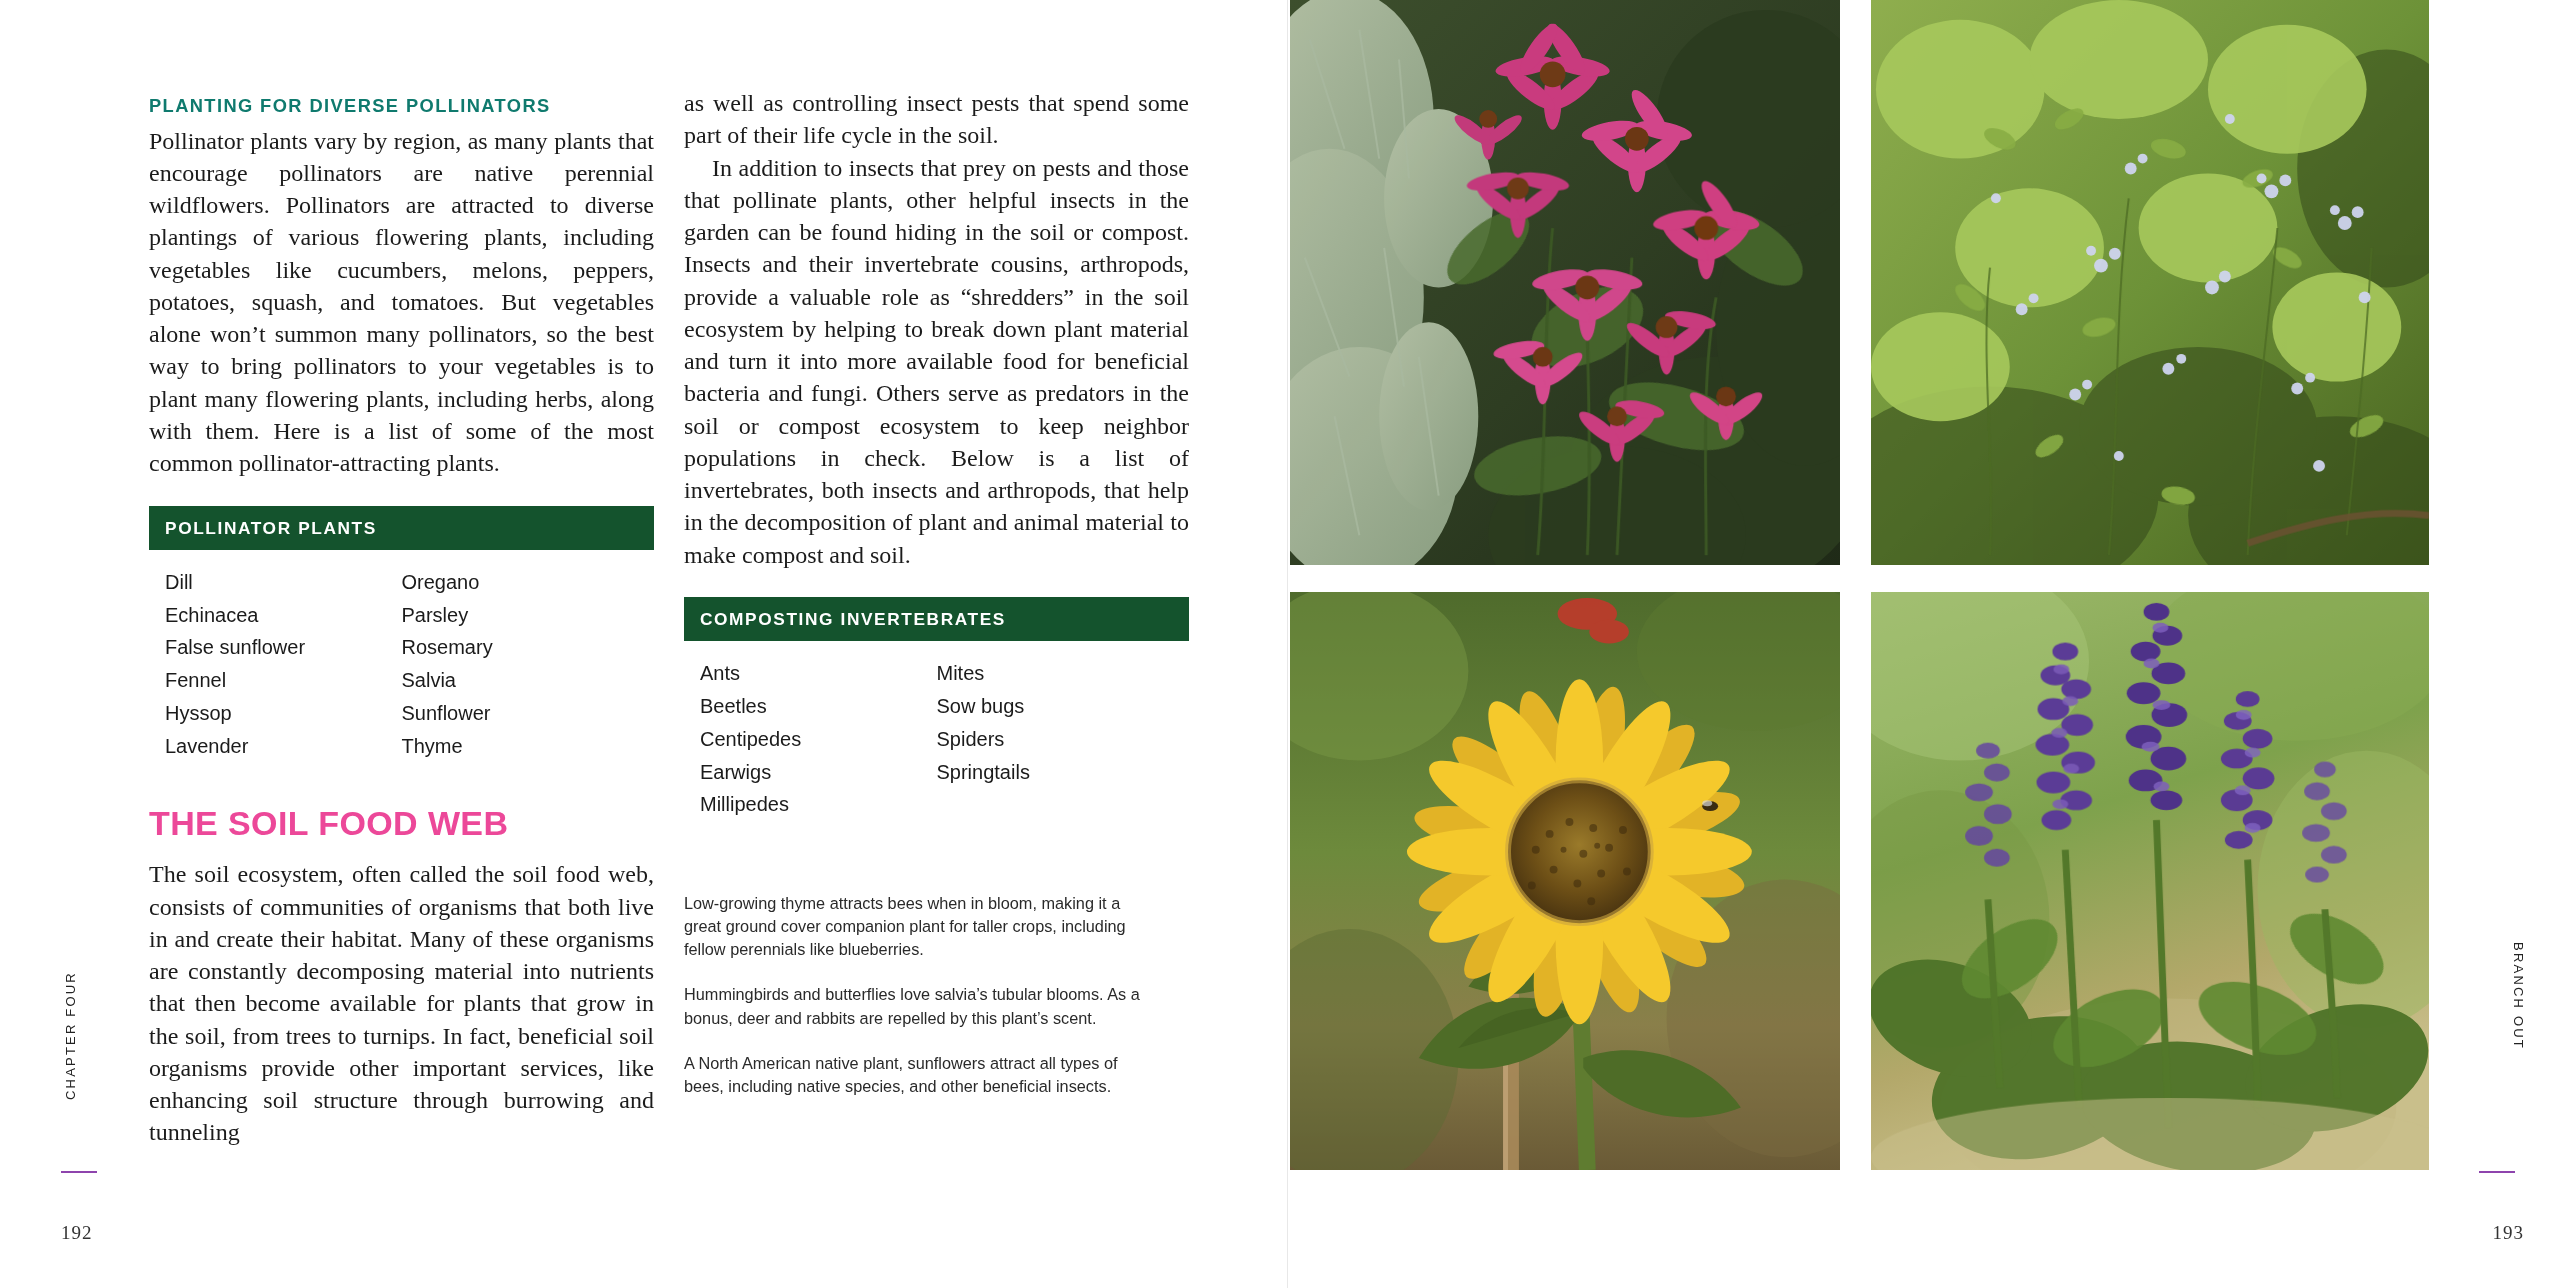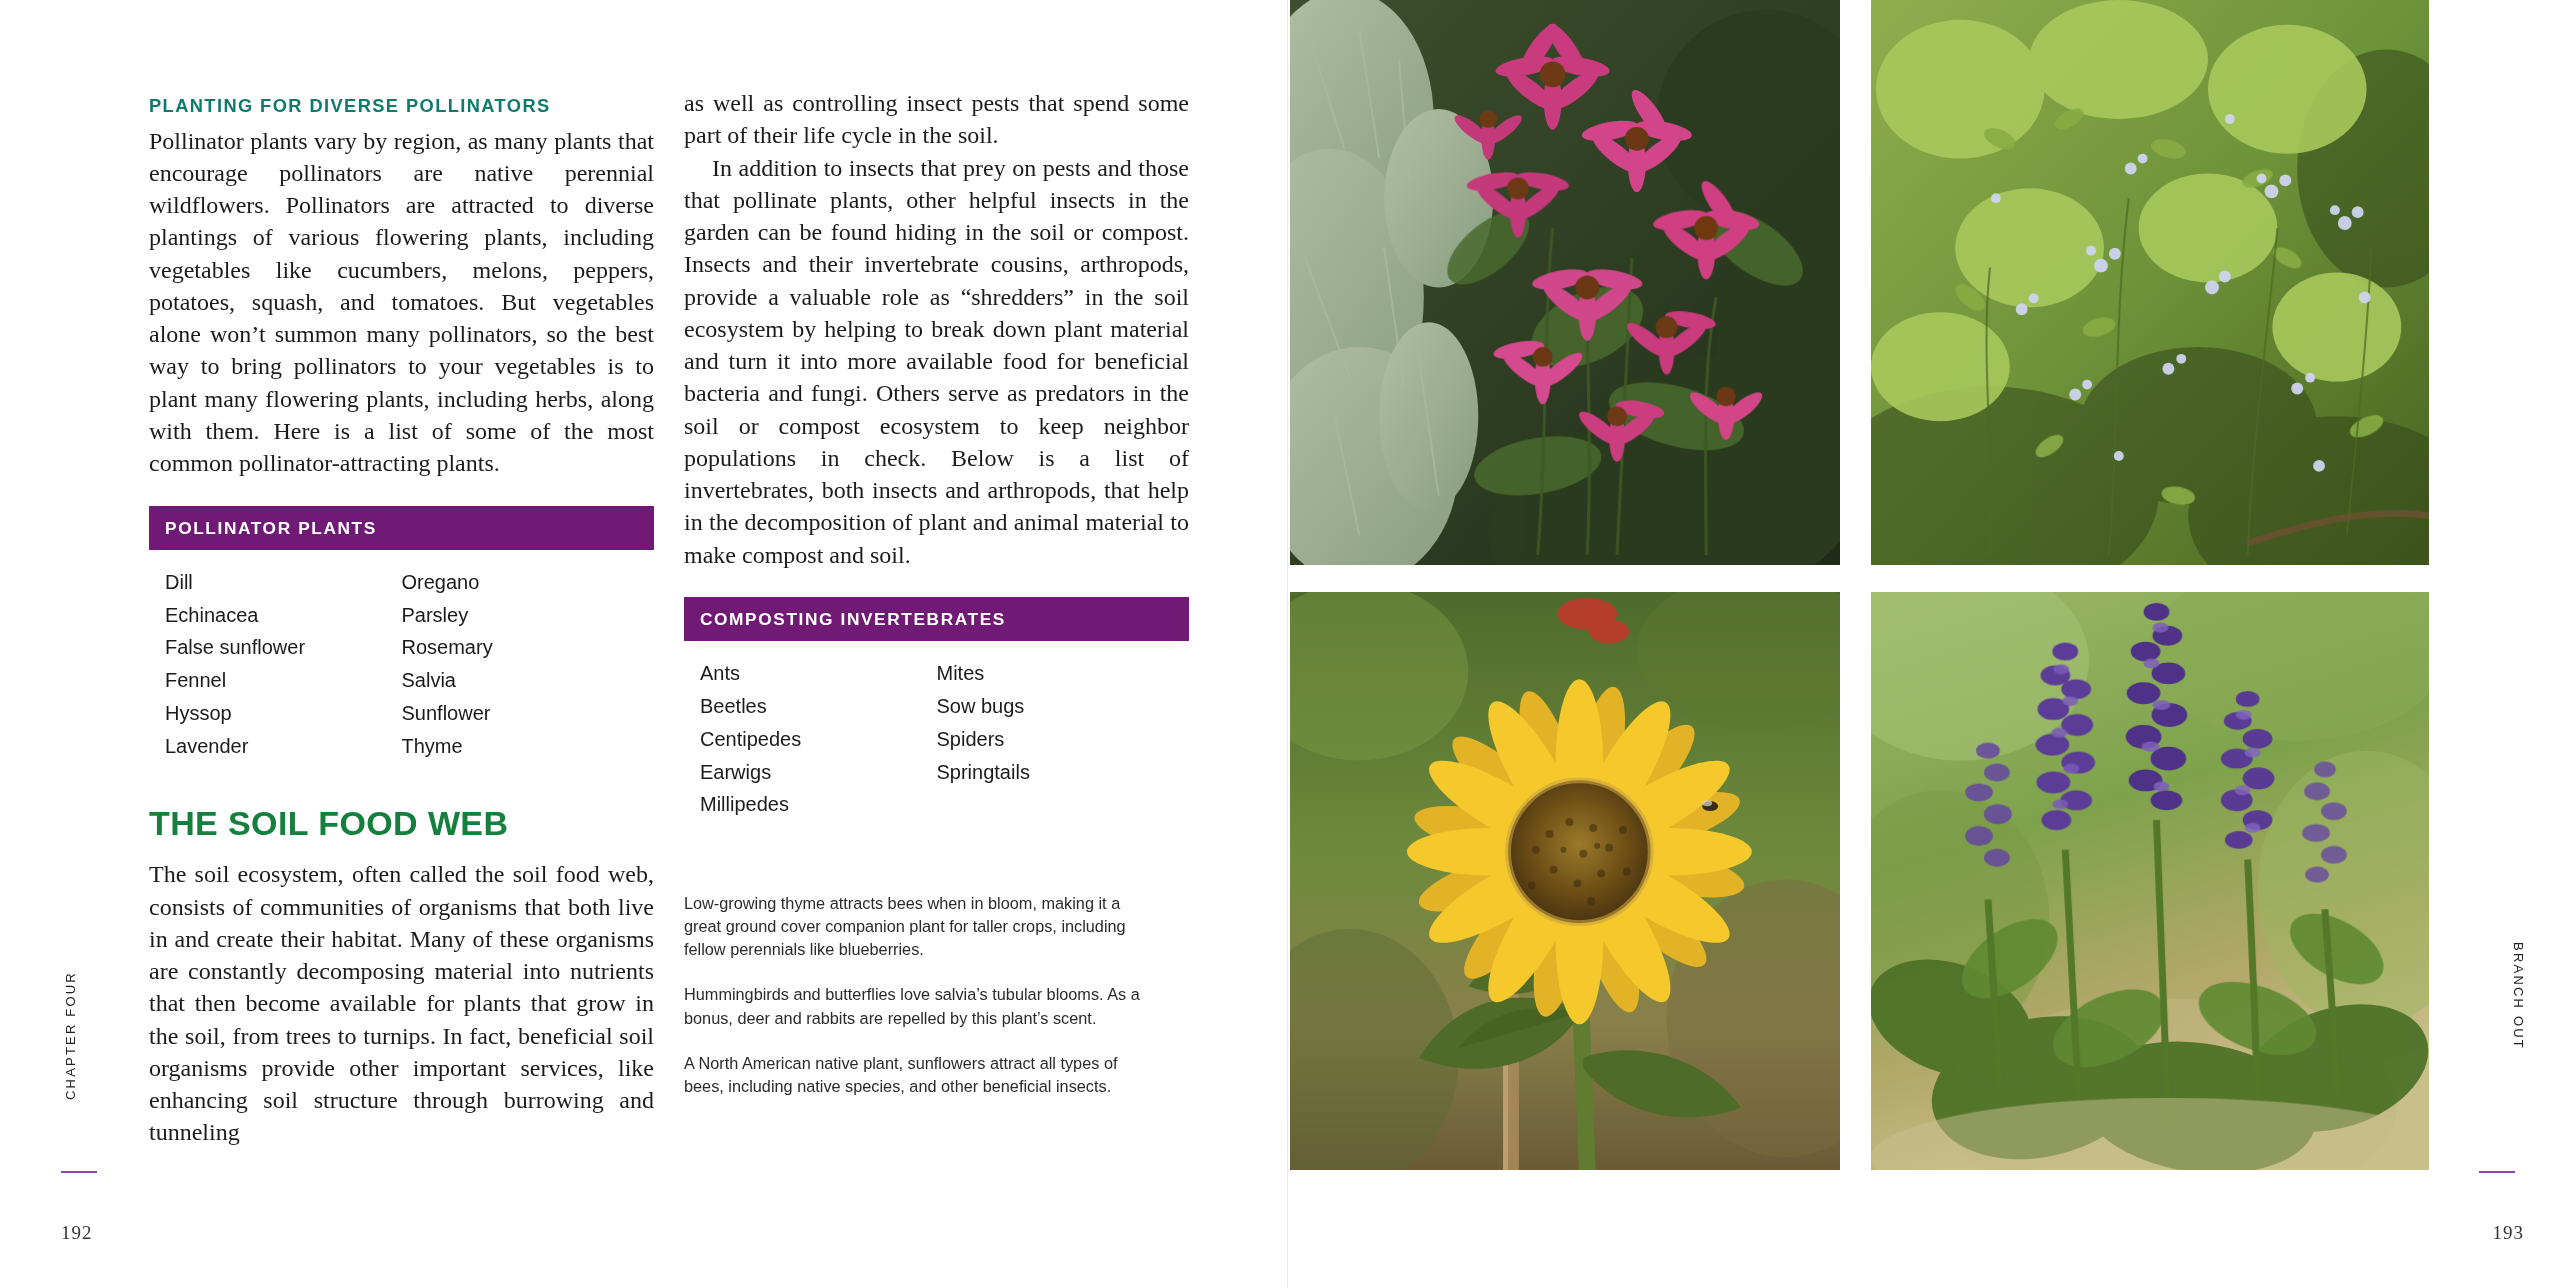--- a/index.html
+++ b/index.html
@@ -85,29 +85,29 @@
     text-align: left;
   }
   .body-p { margin: 0; text-indent: 0; }
   .body-p + .body-p { text-indent: 28px; }
 
   .section-title {
     font-family: "Liberation Sans", sans-serif;
     font-weight: bold;
     font-size: 34px;
     letter-spacing: 0.4px;
-    color: #15803d;
+    color: #ec4899;
     margin: 34px 0 12px 0;
     text-align: left;
   }
 
   
   .listbox { margin-top: 26px; }
   .listbox-header {
-    background: #701a75;
+    background: #14532d;
     color: #ffffff;
     font-family: "Liberation Sans", sans-serif;
     font-weight: bold;
     font-size: 17.3px;
     letter-spacing: 1.6px;
     padding: 11px 16px 10px 16px;
   }
   .listbox-body {
     display: flex;
     padding: 16px 16px 4px 16px;

